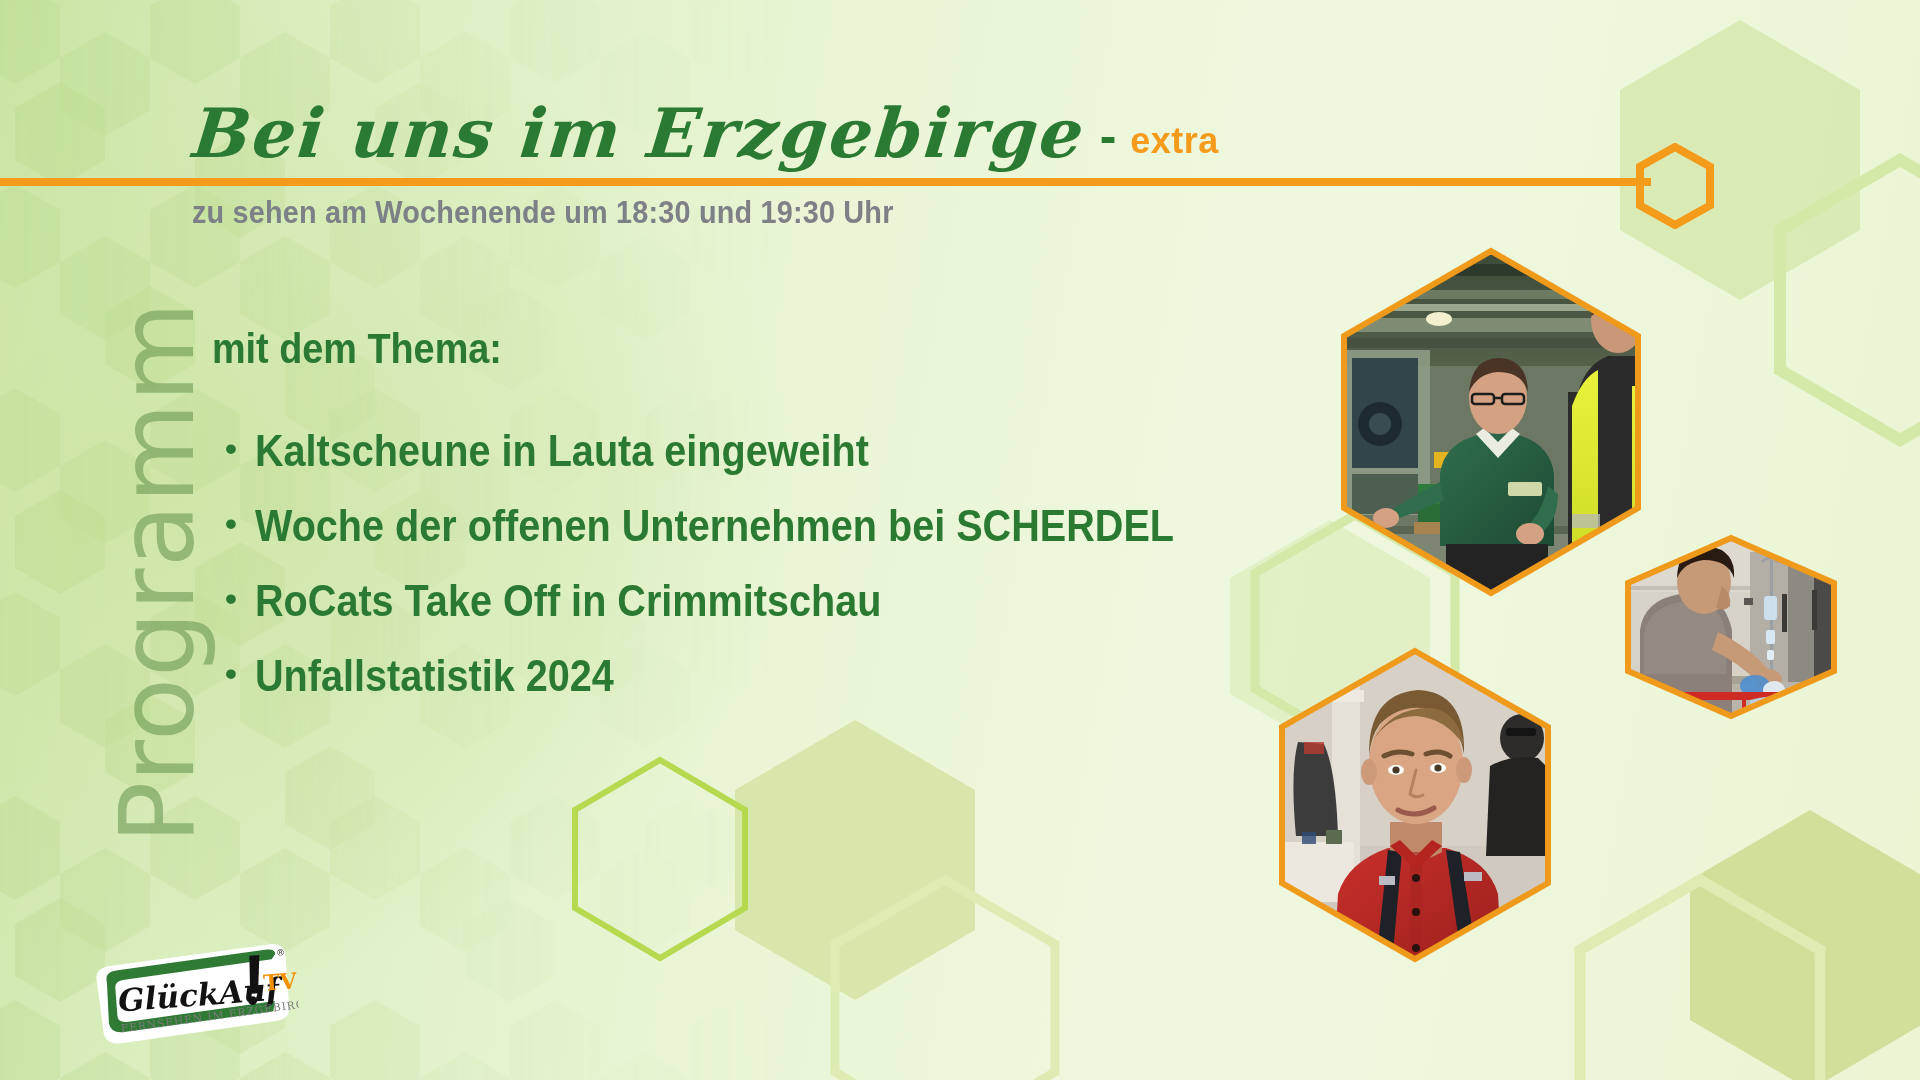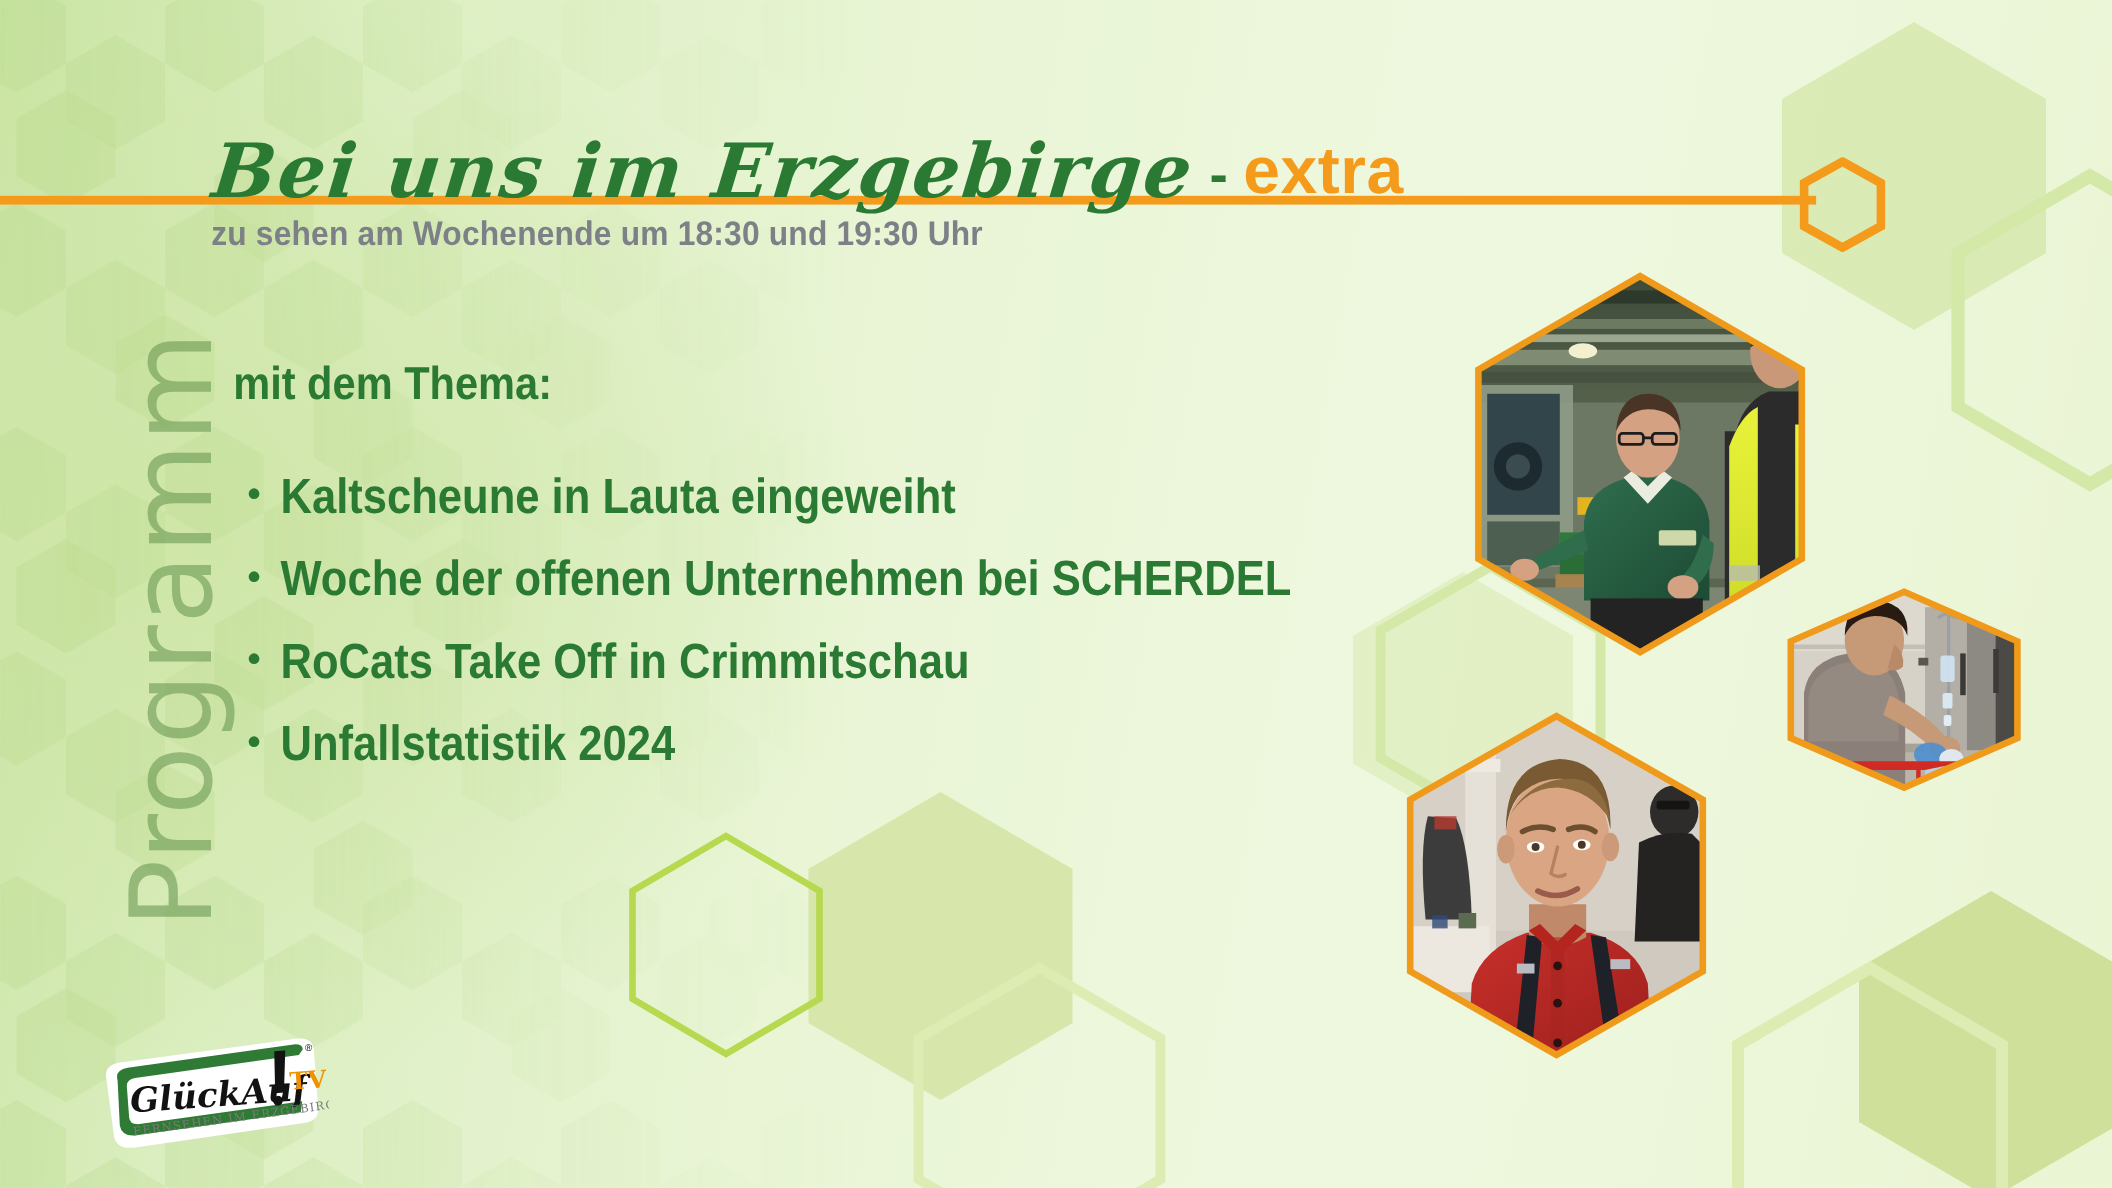--- a/index.html
+++ b/index.html
@@ -38,21 +38,21 @@
     transform:skewX(-6deg);
     transform-origin:left bottom;
   }
   .headline .dash{
     font-family:"Liberation Sans", sans-serif;
     font-weight:700;font-size:50px;color:#2b7a33;
     margin:0 14px 0 18px;position:relative;top:-4px;
   }
   .headline .extra{
     font-family:"Liberation Sans", sans-serif;
-    font-weight:700;font-size:60px;color:#f59b1c;
+    font-weight:700;font-size:36px;color:#f59b1c;
     letter-spacing:.5px;position:relative;top:-4px;margin-top:36px;
   }
   .rule{position:absolute;left:0;top:178px;height:8px;background:#f59b1c;width:1651px;}
   .rule-hex{position:absolute;left:1636px;top:143px;width:78px;height:86px;}
   .subtitle{
     position:absolute;left:192px;top:195px;
     font-family:"Liberation Sans", sans-serif;
     font-weight:700;font-size:31px;color:#7d8087;
     letter-spacing:.2px;transform:scaleX(.93);transform-origin:left center;
     white-space:nowrap;

